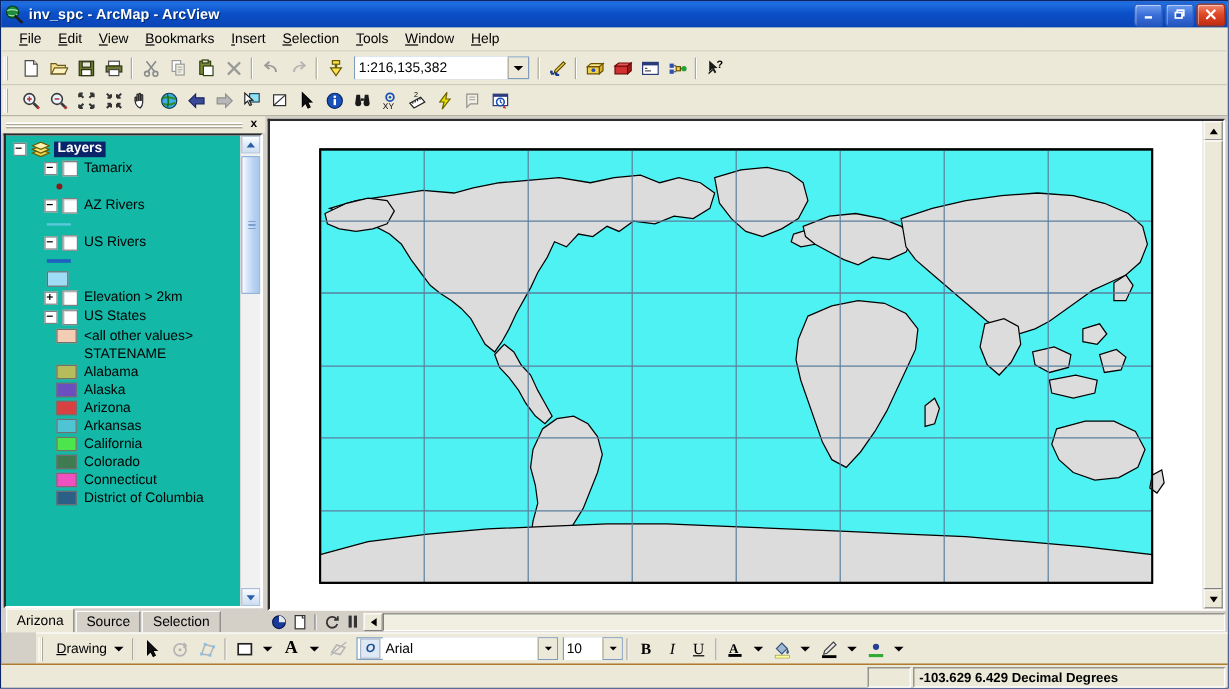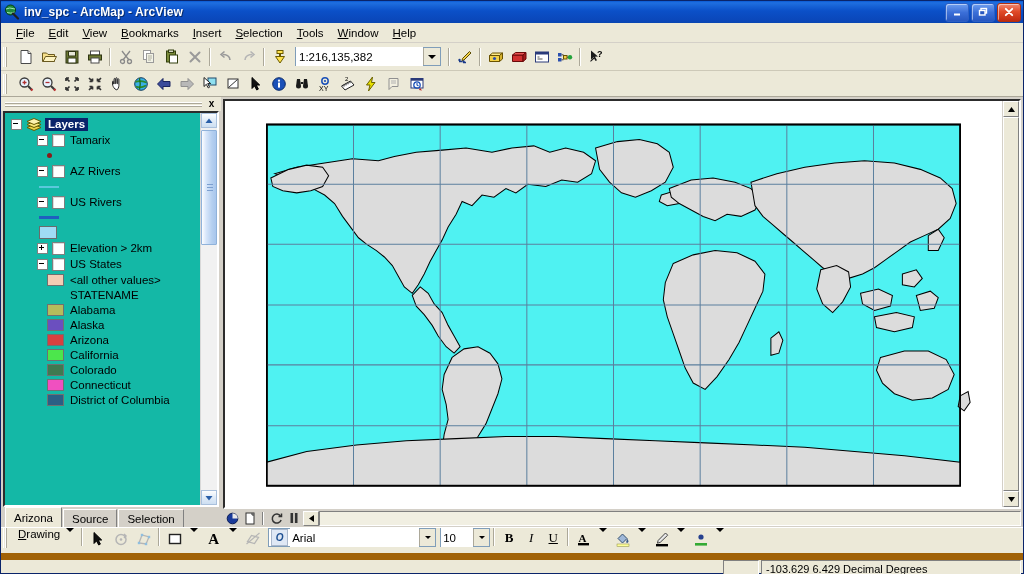--- a/index.html
+++ b/index.html
@@ -129,42 +129,42 @@
   .mapbottom{height:18px;flex:0 0 18px;display:flex;align-items:center;background:#d4d0c8;}
   .vbtn{width:18px;height:16px;display:flex;align-items:center;justify-content:center;flex:0 0 18px;}
   .vsep{width:1px;height:13px;background:#808080;border-right:1px solid #fff;margin:0 3px;flex:0 0 1px;}
   .hs-arrow{width:16px;height:15px;flex:0 0 16px;background:#ece9d8;display:flex;
     align-items:center;justify-content:center;border:1px solid;
     border-color:#fff #808080 #808080 #fff;box-sizing:border-box;}
   .hs-track{flex:1 1 auto;height:15px;background:#f1efe2;
     border:1px solid;border-color:#808080 #fff #fff #808080;box-sizing:border-box;}
 
   
-  .drawbar{height:26px;flex:0 0 26px;display:flex;align-items:flex-start;background:#ece9d8;
-    border-top:1px solid #fff;box-sizing:border-box;}
+  .drawbar{height:26px;flex:0 0 26px;display:flex;align-items:center;background:#ece9d8;
+    border-top:1px solid #fff;box-sizing:border-box;margin-left:29px;}
   .dw-label{font-size:11.5px;padding:0 2px 0 4px;}
   .arrow-dn{width:0;height:0;border-left:4px solid transparent;border-right:4px solid transparent;
     border-top:4px solid #000;margin:0 4px;}
   .fontbox{display:flex;align-items:center;height:19px;border:1px solid #7f9db9;background:#fff;
     box-sizing:border-box;margin-left:4px;}
   .fontbox .ficon{width:15px;height:15px;margin:0 2px;flex:0 0 15px;display:flex;
     align-items:center;justify-content:center;background:#dfe8f5;border:1px solid #aab8cc;
     font-style:italic;font-weight:bold;font-size:10px;color:#1d4f91;}
   .fontbox input{border:0;outline:0;height:17px;font-size:11.5px;padding-left:2px;
     font-family:"Liberation Sans",sans-serif;}
   .fname{width:125px;}
   .fsize{width:28px;}
   .fdrop{width:15px;height:17px;background:#ece9d8;border-left:1px solid #aca899;
     display:flex;align-items:center;justify-content:center;}
   .fbtn{width:22px;height:20px;display:flex;align-items:center;justify-content:center;flex:0 0 22px;
     font-size:13px;font-family:"Liberation Serif",serif;}
 
   
-  .statusbar{height:20px;flex:0 0 20px;display:flex;align-items:flex-start;background:#ece9d8;
-    border-top:7px solid #a16207;box-sizing:border-box;}
+  .statusbar{height:20px;flex:0 0 20px;display:flex;align-items:flex-end;background:#ece9d8;
+    border-top:1px solid #a16207;box-sizing:border-box;font-weight:bold;}
   .st-main{flex:1 1 auto;height:17px;margin:0 2px;}
   .st-cell{height:17px;border:1px solid;border-color:#808080 #fff #fff #808080;
     box-sizing:border-box;display:flex;align-items:center;padding:0 4px;font-size:11px;
     background:#ece9d8;margin-right:2px;}
   .st-small{width:36px;flex:0 0 36px;}
   .st-coord{width:260px;flex:0 0 260px;}
 </style>
 </head>
 <body>
 
@@ -562,20 +562,24 @@
             <span class="sym-box" style="background:#B5BC5C"></span>
             <span class="sw-label">Alabama</span>
           </div>
           <div class="symrow indent3">
             <span class="sym-box" style="background:#6B4FBF"></span>
             <span class="sw-label">Alaska</span>
           </div>
           <div class="symrow indent3">
             <span class="sym-box" style="background:#D94040"></span>
             <span class="sw-label">Arizona</span>
+          </div>
+          <div class="symrow indent3">
+            <span class="sym-box" style="background:#4FC4D4"></span>
+            <span class="sw-label">Arkansas</span>
           </div>
           <div class="symrow indent3">
             <span class="sym-box" style="background:#4CE64C"></span>
             <span class="sw-label">California</span>
           </div>
           <div class="symrow indent3">
             <span class="sym-box" style="background:#3F7A50"></span>
             <span class="sw-label">Colorado</span>
           </div>
           <div class="symrow indent3">

